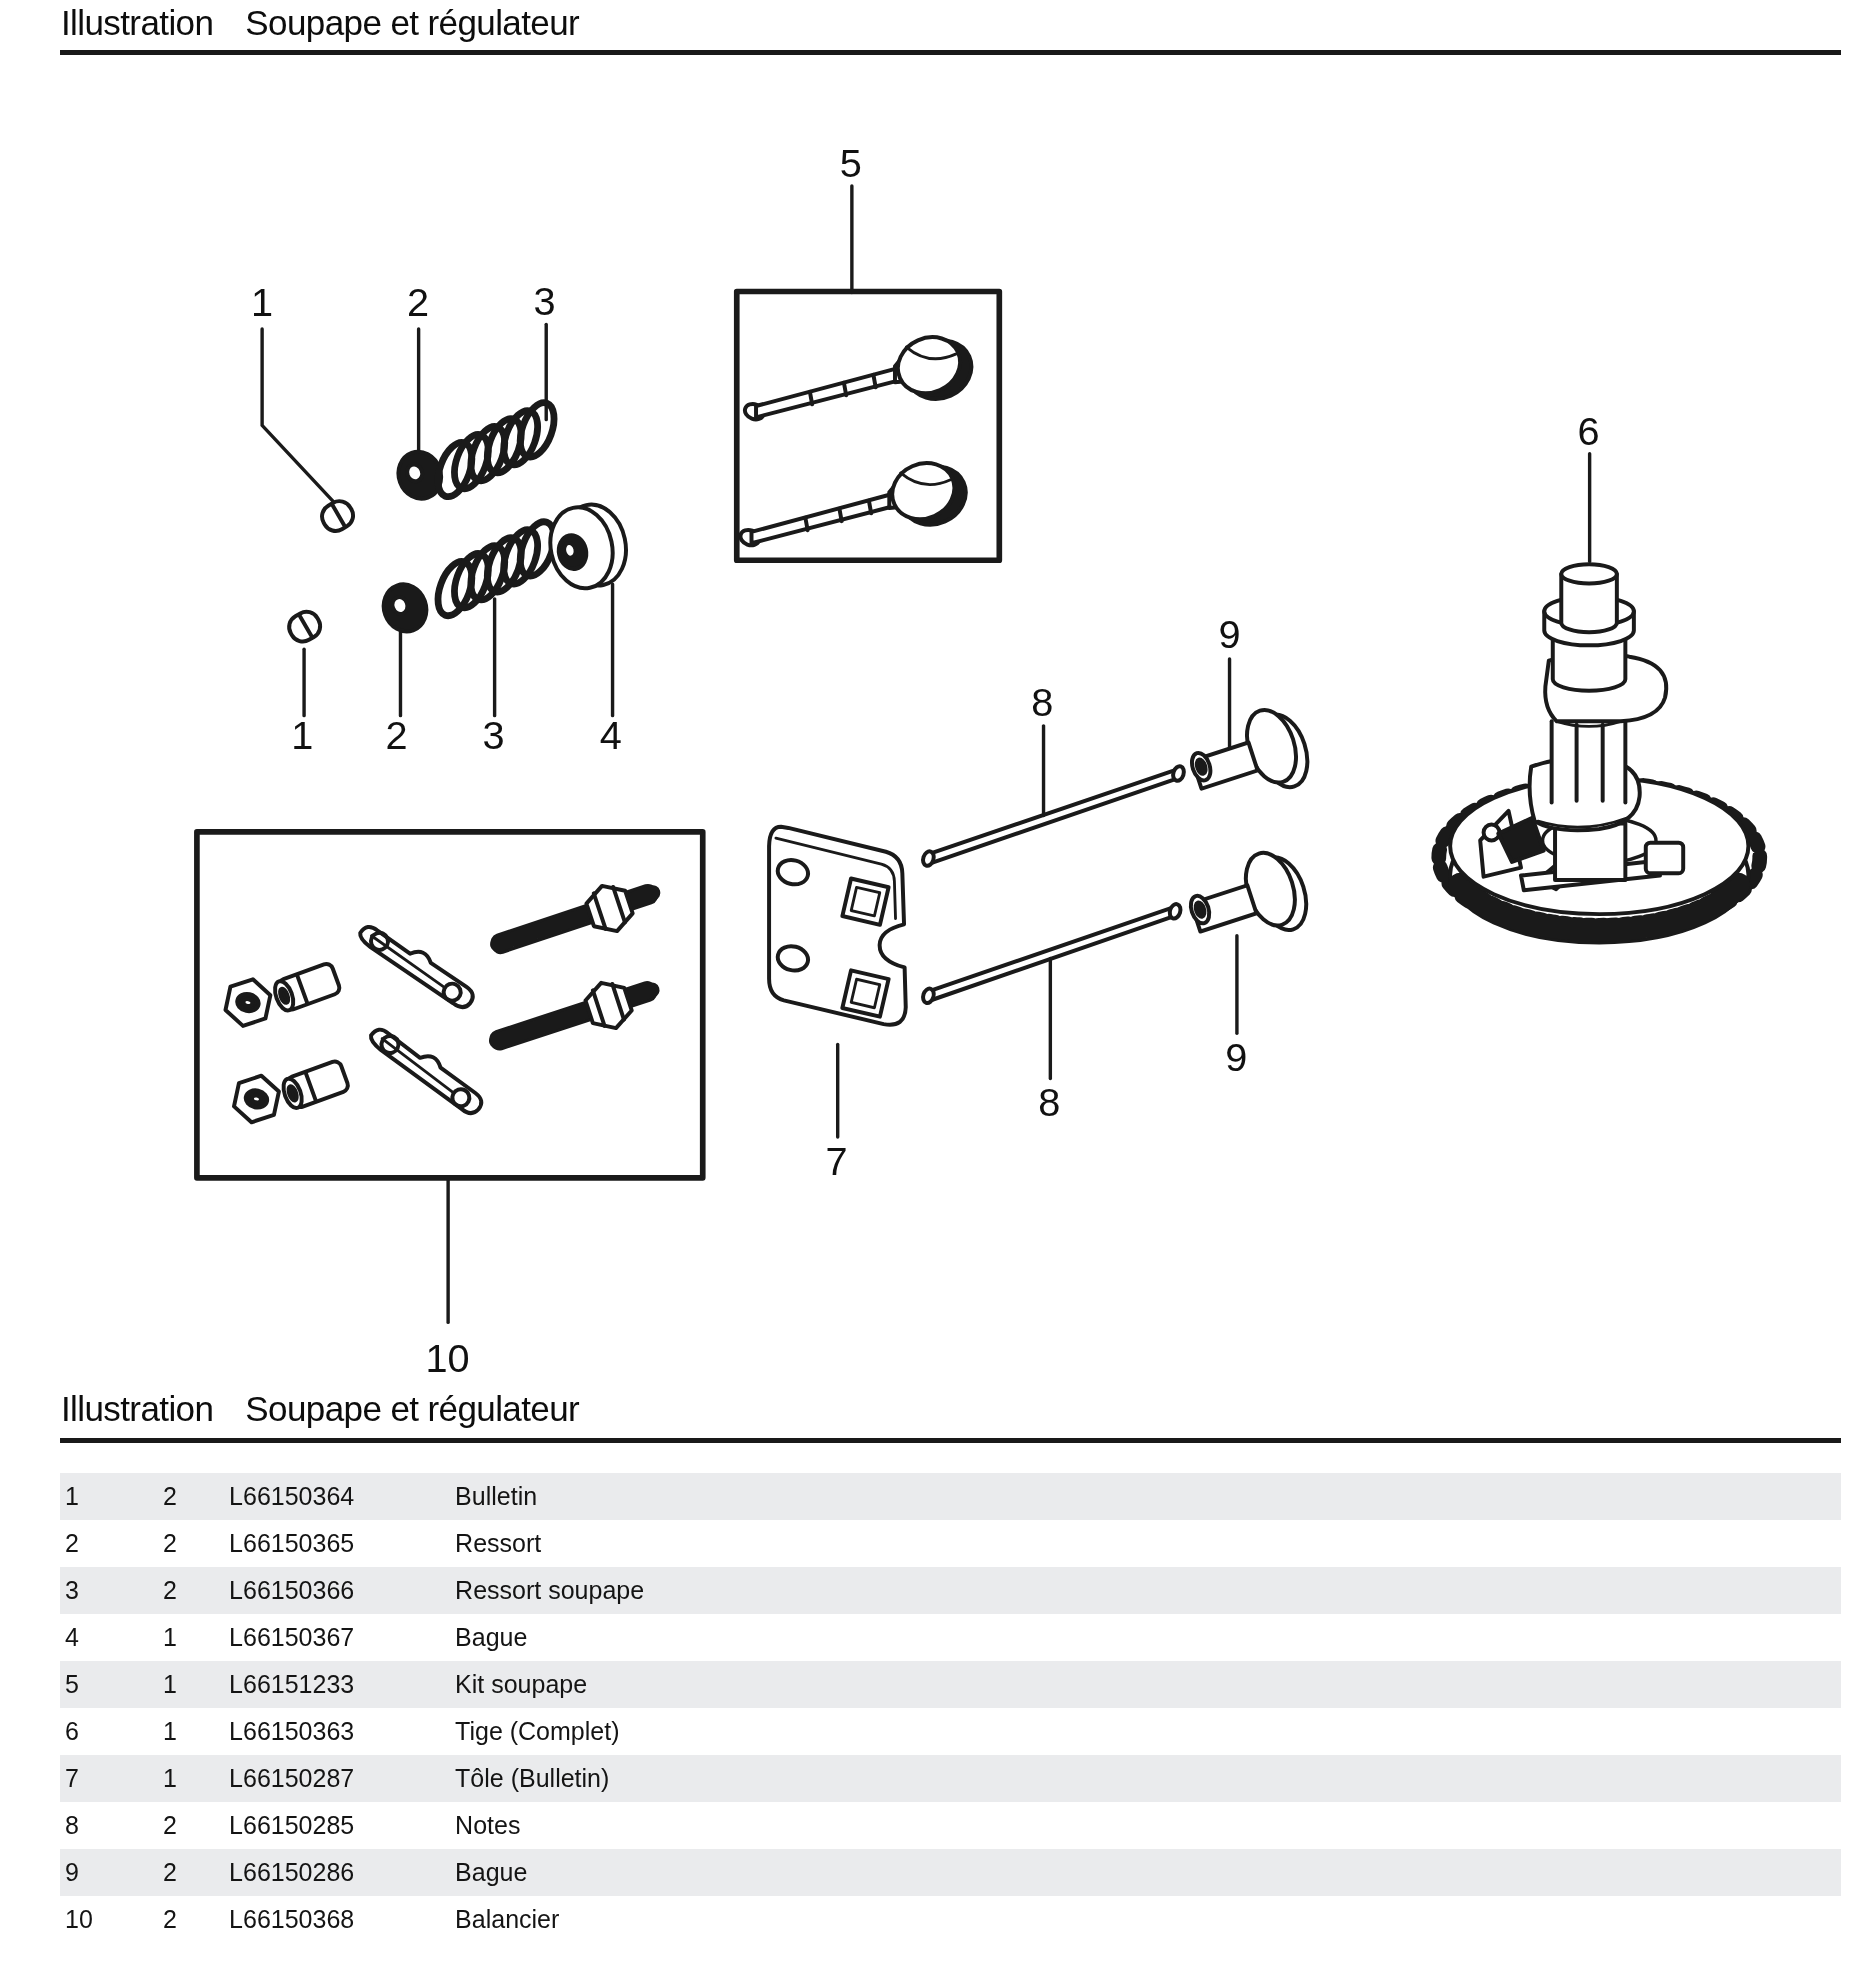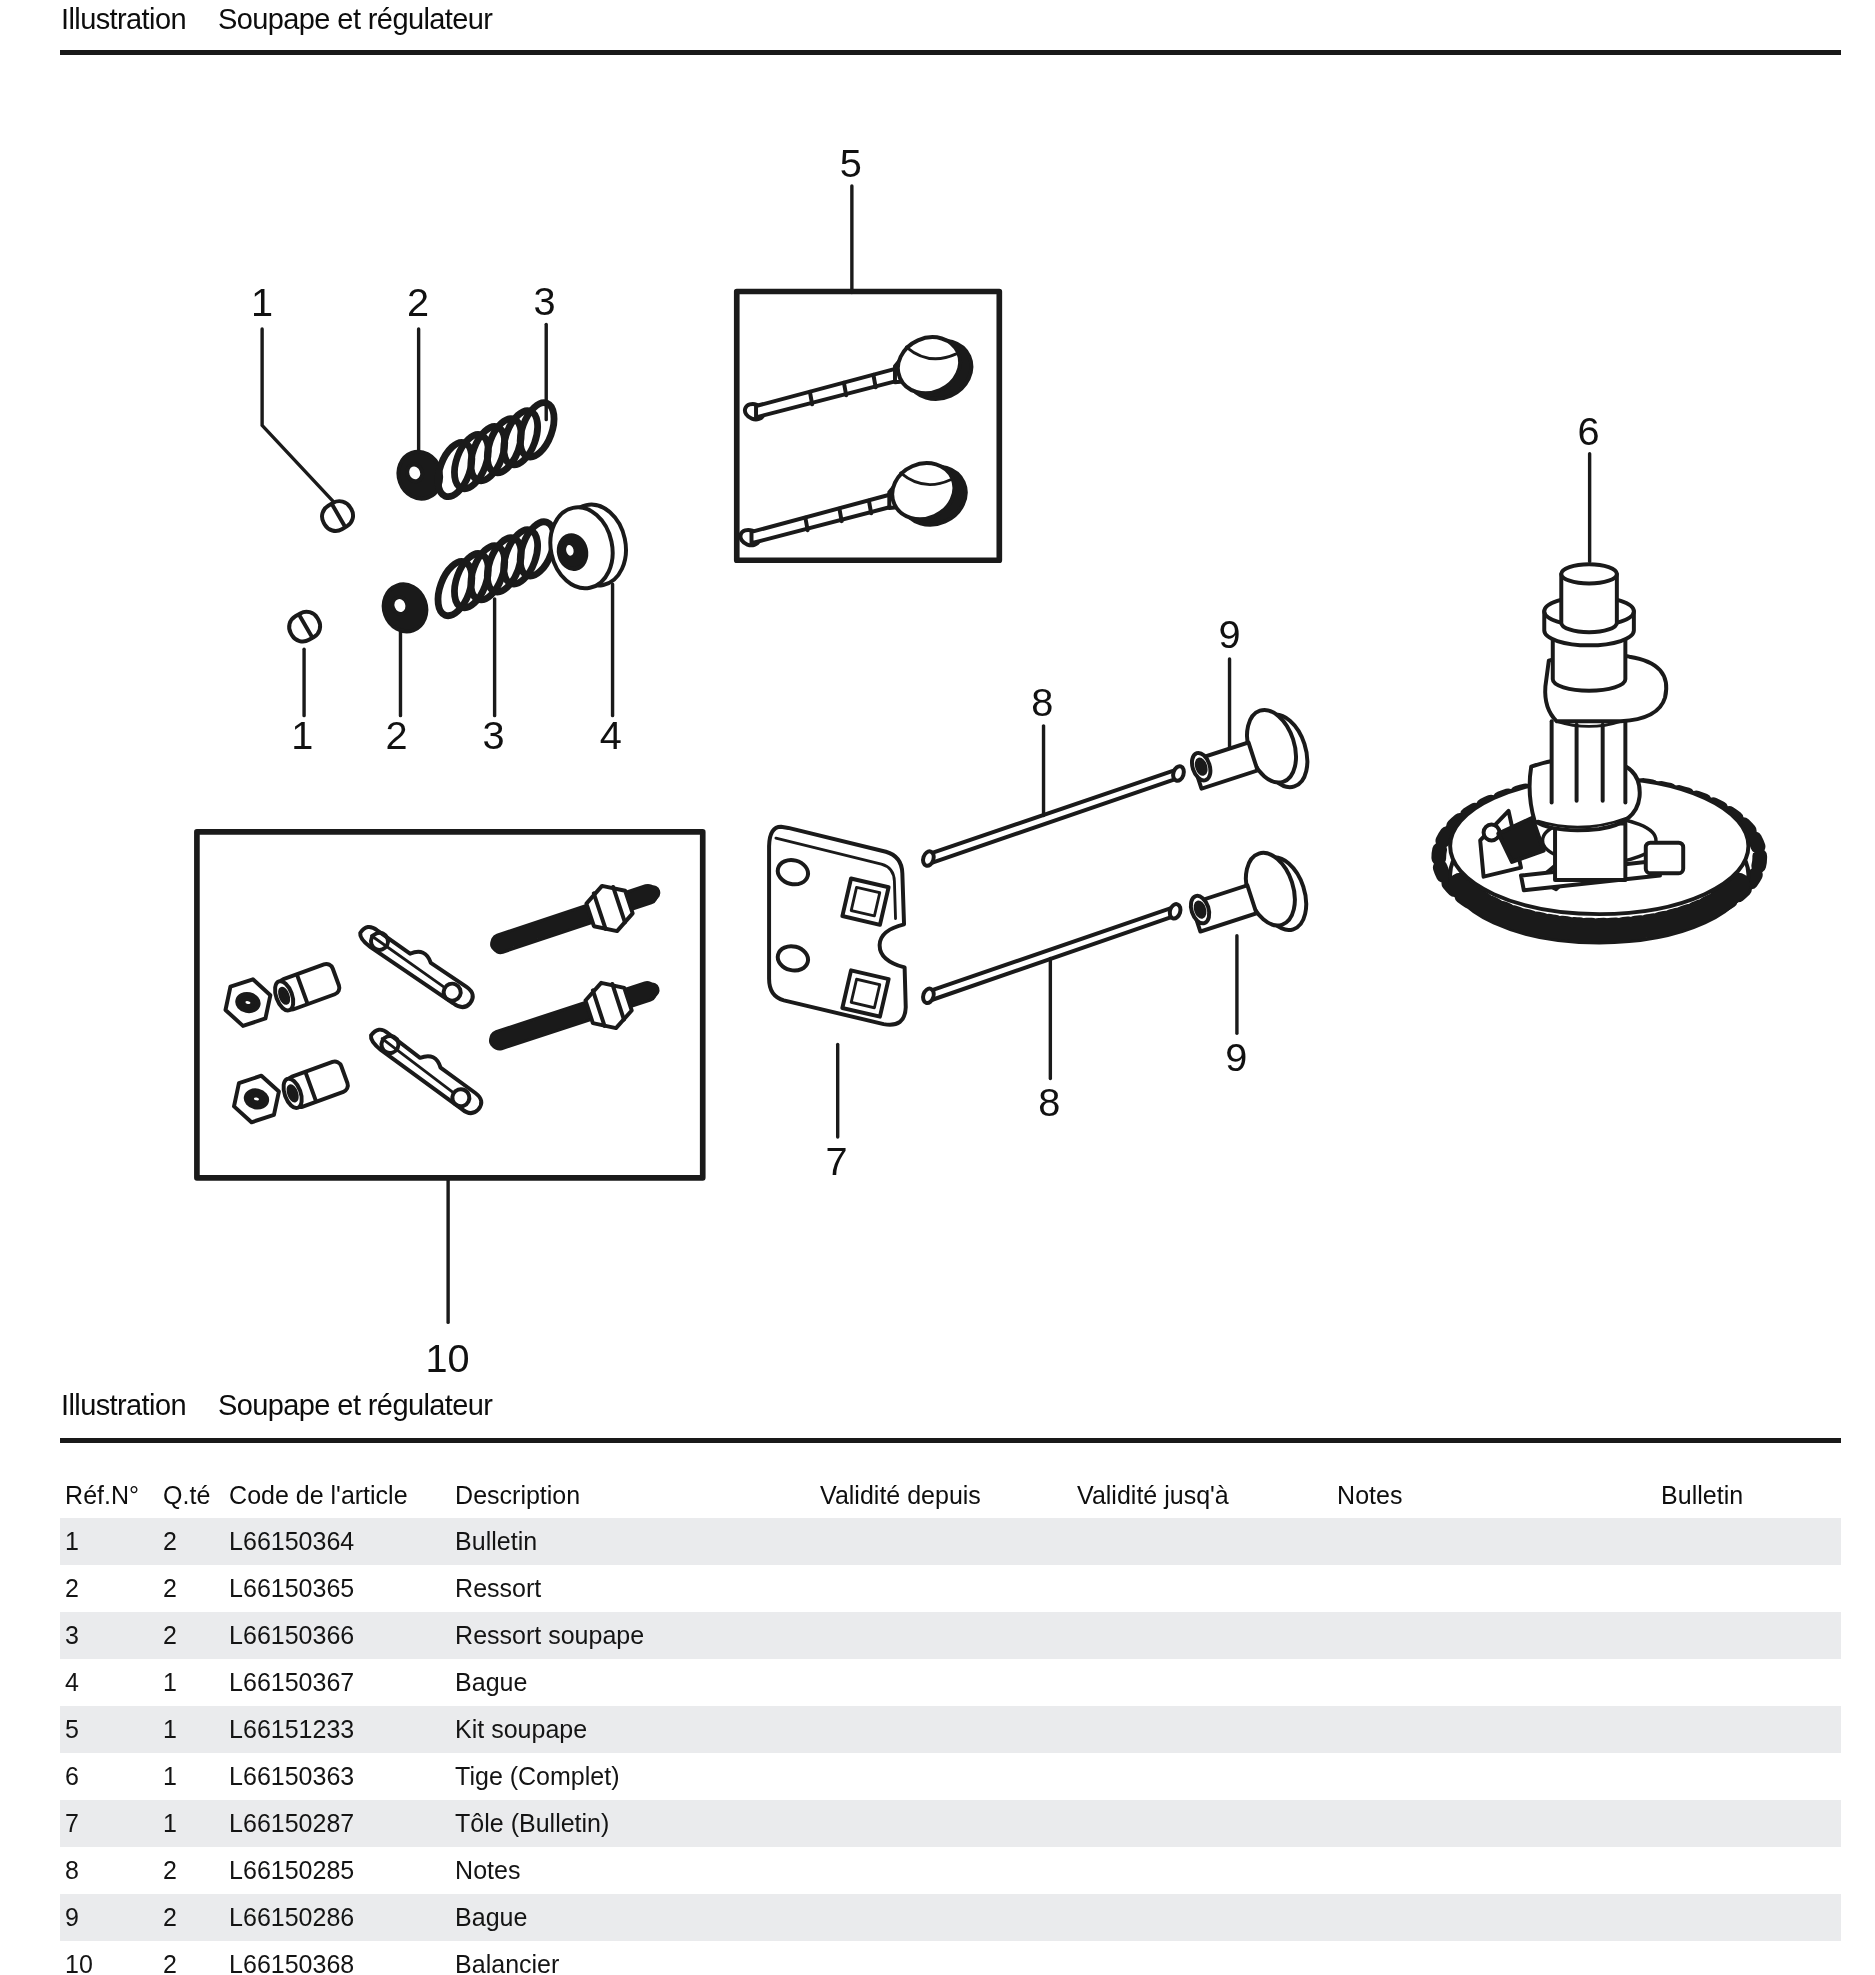--- a/index.html
+++ b/index.html
@@ -2,21 +2,21 @@
 <html style="font-size:9px"><head>
 <meta charset="utf-8">
 <style>
   html,body{margin:0;padding:0;}
   body{
     width:1875px;height:1975px;position:relative;background:#ffffff;
     font-family:"Liberation Sans", sans-serif;color:#141414;overflow:hidden;
   }
   .doc-title{
     position:absolute;left:61px;display:flex;gap:32px;
-    font-size:29px;letter-spacing:-0.6px;color:#0d0d0d;white-space:nowrap;
+    font-size:35px;letter-spacing:-0.6px;color:#0d0d0d;white-space:nowrap;
   }
   #title-top{top:3.4px;}
   #title-table{top:1389px;}
   .rule{position:absolute;left:60px;width:1781px;height:5.1px;background:#191919;}
   #rule-top{top:50px;}
   #rule-table{top:1438px;}
   #diagram{position:absolute;left:0;top:0;}
   
   #parts-table{position:absolute;left:60px;top:1473px;width:1781px;font-size:25px;}
   .trow{display:grid;grid-template-columns:98px 66px 226px 365px 257px 260px 324px 184px;align-items:center;}
@@ -284,30 +284,20 @@
   </g>
 </svg>
 
 <div class="doc-title" id="title-table">
   <span>Illustration</span>
   <span>Soupape et régulateur</span>
 </div>
 <div class="rule" id="rule-table"></div>
 
 <div id="parts-table">
-  <div class="trow thead">
-    <div class="cell">Réf.N°</div>
-    <div class="cell">Q.té</div>
-    <div class="cell">Code de l'article</div>
-    <div class="cell">Description</div>
-    <div class="cell">Validité depuis</div>
-    <div class="cell">Validité jusq'à</div>
-    <div class="cell">Notes</div>
-    <div class="cell">Bulletin</div>
-  </div>
   <div class="tbody">
     <div class="trow">
       <div class="cell">1</div>
       <div class="cell">2</div>
       <div class="cell">L66150364</div>
       <div class="cell">Bulletin</div>
       <div class="cell"></div>
       <div class="cell"></div>
       <div class="cell"></div>
       <div class="cell"></div>

